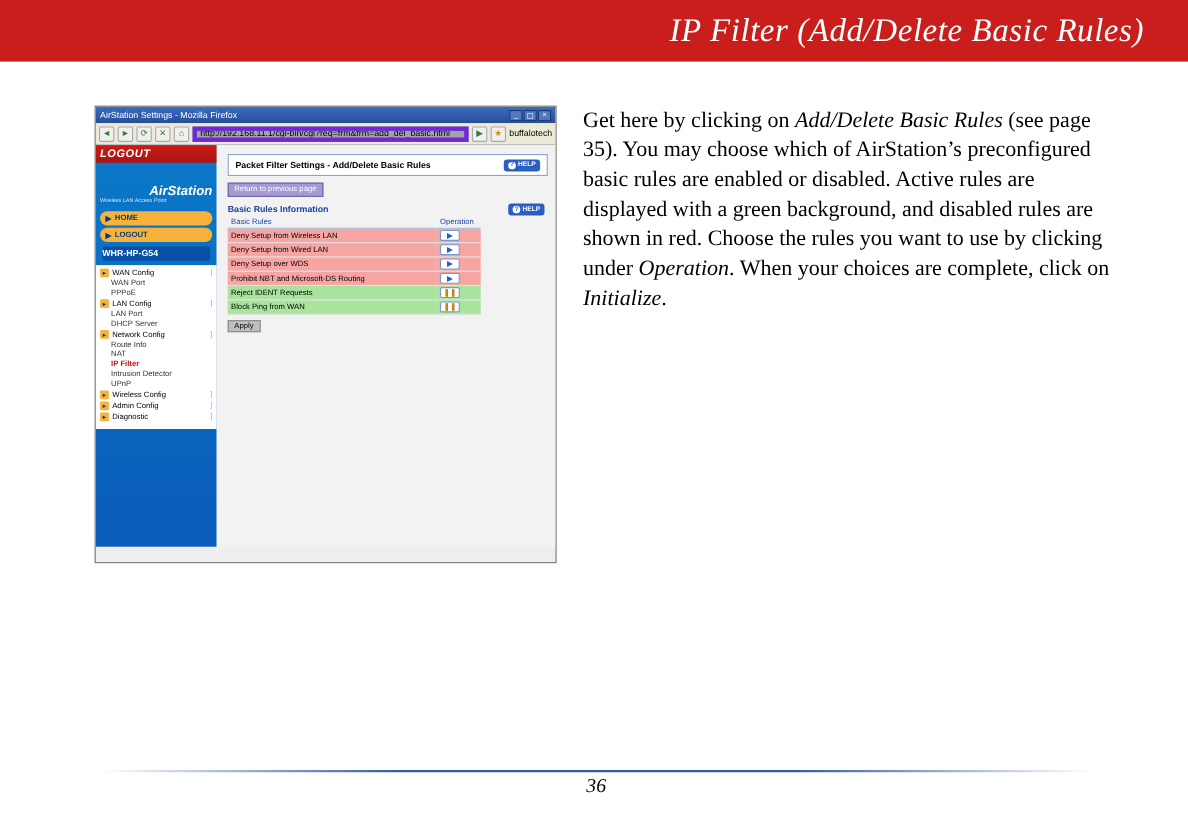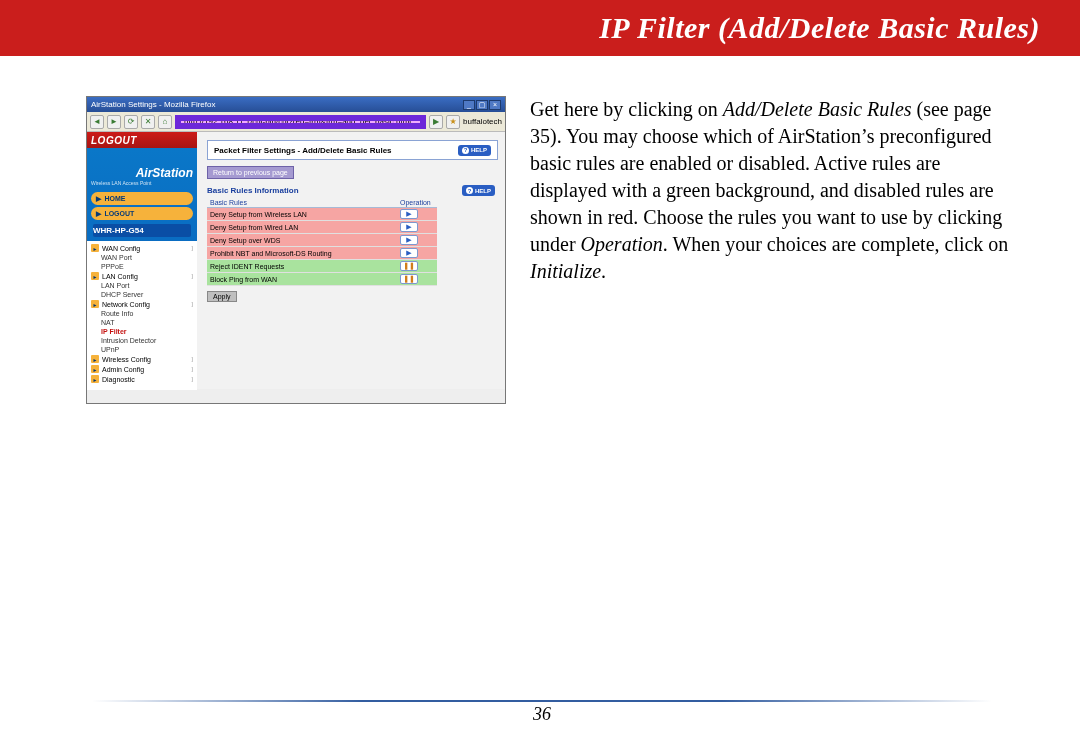--- a/index.html
+++ b/index.html
@@ -1,42 +1,42 @@
 <!DOCTYPE html>
 <html><head>
 <meta charset="utf-8">
 <style>
   * { box-sizing:border-box; margin:0; padding:0; }
   html,body { width:1080px; height:747px; font-family:Georgia, "Times New Roman", serif; background:#fff; }
 
   
   .banner { background:#ca1e1c; height:56px; display:flex; align-items:center; justify-content:flex-end; padding:0 40px; }
-  .banner-title { color:#fff; font-style:italic; font-weight:bold; font-size:30px; letter-spacing:.5px; }
+  .banner-title { color:#fff; font-style:italic; font-weight:normal; font-size:30px; letter-spacing:.5px; }
 
   .page-body { display:flex; gap:24px; padding:40px 60px 0 86px; }
 
   
   .explain { flex:1; font-size:20px; line-height:1.35; }
   .explain .ital { font-style:italic; }
 
   
-  .shot { width:420px; height:308px; border:1px solid #777; background:#eee; font-family:Tahoma, Arial, sans-serif; font-size:8px; color:#000; position:relative; overflow:hidden; }
+  .shot { width:420px; height:416px; border:1px solid #777; background:#eee; font-family:Tahoma, Arial, sans-serif; font-size:8px; color:#000; position:relative; overflow:hidden; }
 
   .win-titlebar { height:15px; background:linear-gradient(#3a6dc3,#274e96); color:#fff; display:flex; align-items:center; padding:0 4px; justify-content:space-between; }
   .win-titlebar .t { font-size:8px; }
   .win-ctrls { display:flex; gap:1px; }
   .win-ctrls span { width:12px; height:10px; background:#4f79c5; border:1px solid #1d3a6e; display:inline-flex; align-items:center; justify-content:center; color:#fff; font-size:7px; }
 
   .menubar { height:14px; background:#ece9d8; display:flex; align-items:center; gap:8px; padding:0 4px; font-size:8px; border-bottom:1px solid #bbb; }
   .menubar span { text-decoration:underline; text-decoration-color:transparent; }
   .menubar span::first-letter { text-decoration:underline; }
 
   .toolbar { height:20px; background:#ece9d8; display:flex; align-items:center; gap:3px; padding:0 3px; border-bottom:1px solid #bbb; font-size:8px; }
   .tb-btn { width:14px; height:14px; border:1px solid #a9a9a9; border-radius:2px; background:#f0f0f0; display:inline-flex; align-items:center; justify-content:center; color:#3a7b34; }
-  .addr { flex:1; height:14px; background:#f0abfc; border:6px solid #6d28d9; padding:0 3px; display:flex; align-items:center; color:#000; overflow:hidden; white-space:nowrap; }
+  .addr { flex:1; height:14px; background:#a3a3a3; border:4px solid #6d28d9; padding:0 3px; display:flex; align-items:center; color:#000; overflow:hidden; white-space:nowrap; }
 
   .content { display:flex; height:calc(100% - 49px); }
 
   
   .side { width:110px; background:linear-gradient(#0a79c9,#0a5cb8); padding:0; color:#fff; }
   .logo-area { background:linear-gradient(#cc1b18,#a91412); height:16px; color:#fff; font-weight:bold; font-style:italic; font-size:10px; display:flex; align-items:center; padding-left:4px; letter-spacing:.5px; }
   .airstation { font-weight:bold; font-style:italic; font-size:12px; padding:18px 4px 0 4px;text-align:right; }
   .airstation-sub { font-size:5px; padding:0 4px 4px 4px; opacity:.8; }
   .side-btn { margin:2px 4px; height:13px; border-radius:7px; background:#f6b23b; color:#063a78; display:flex; align-items:center; gap:3px; padding:0 5px; font-weight:bold; font-size:7px; }
   .side-btn .arr { color:#063a78; }

